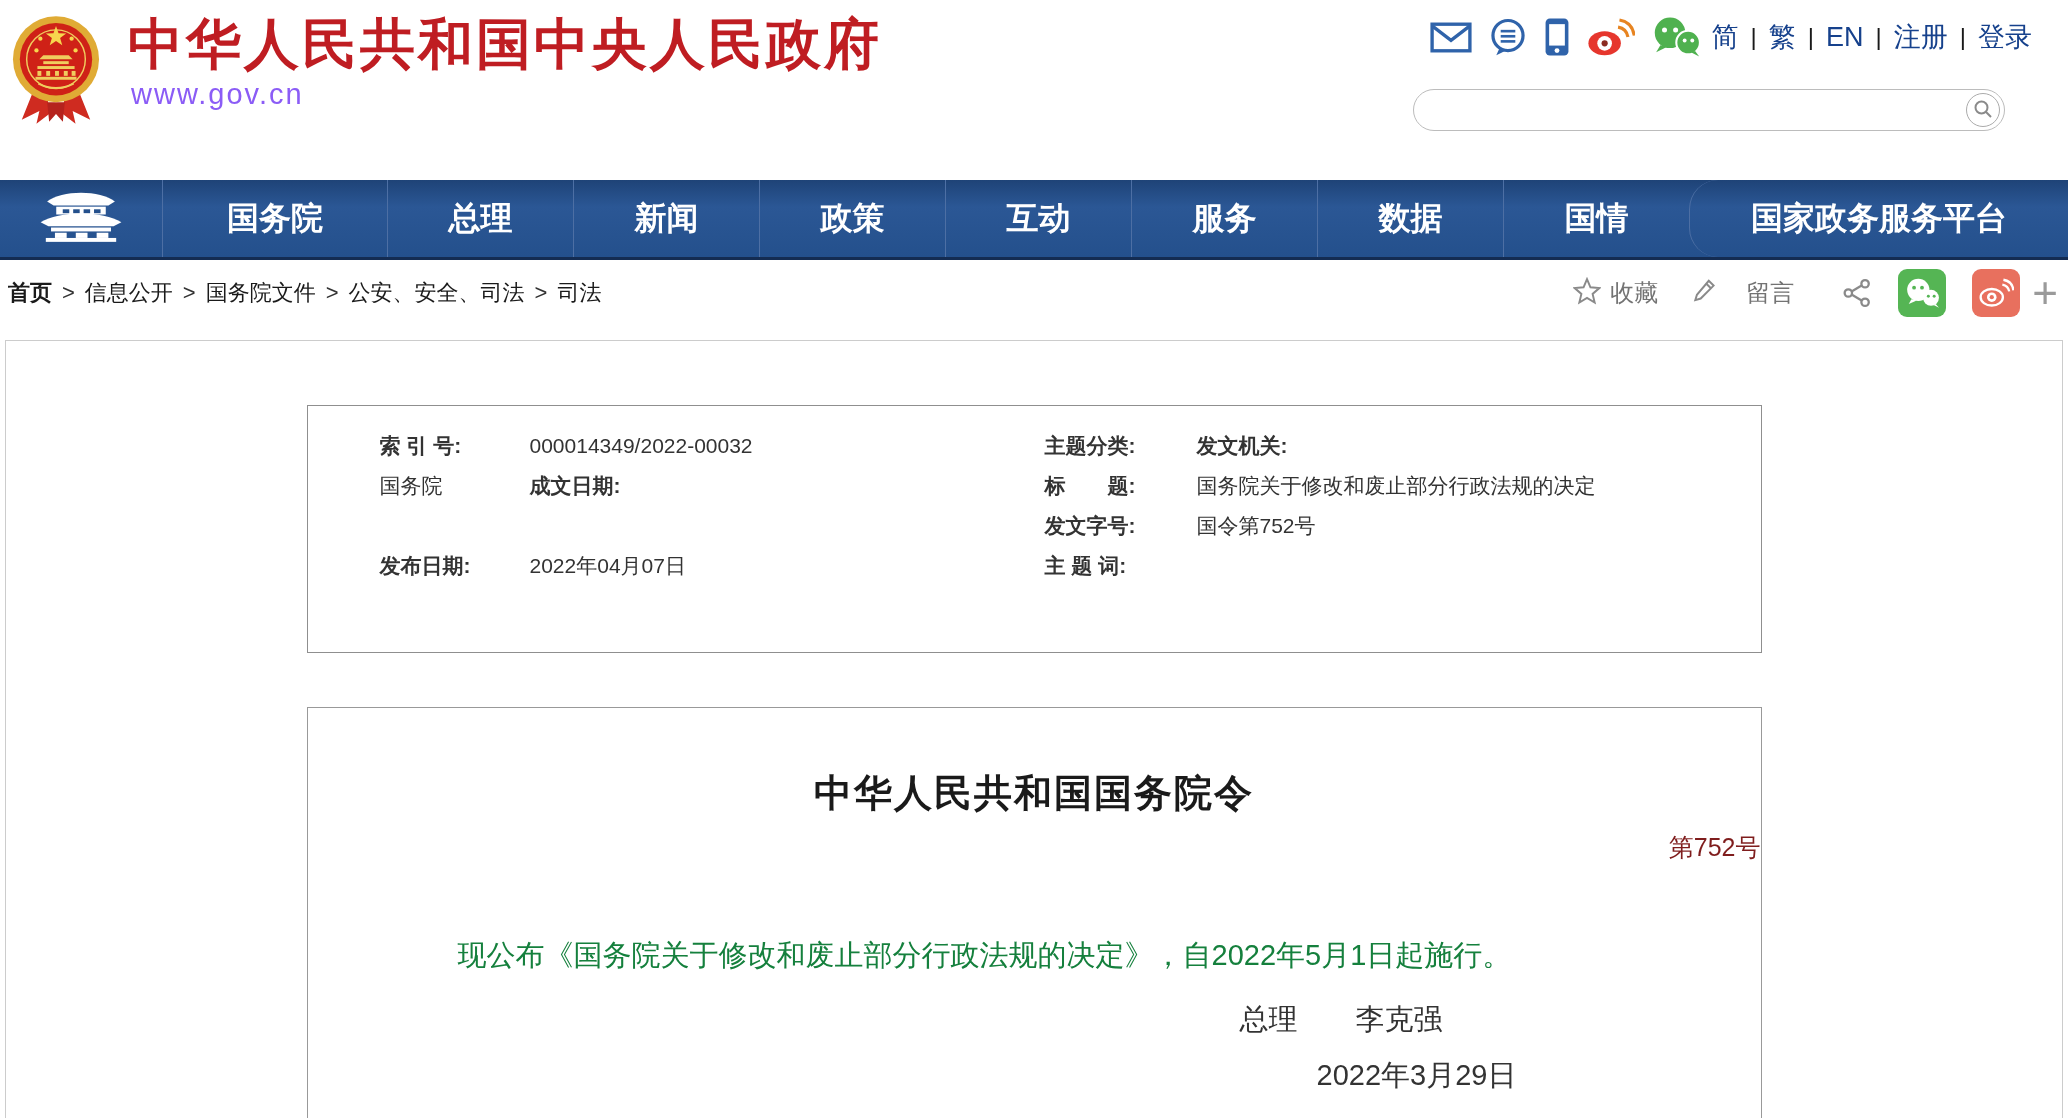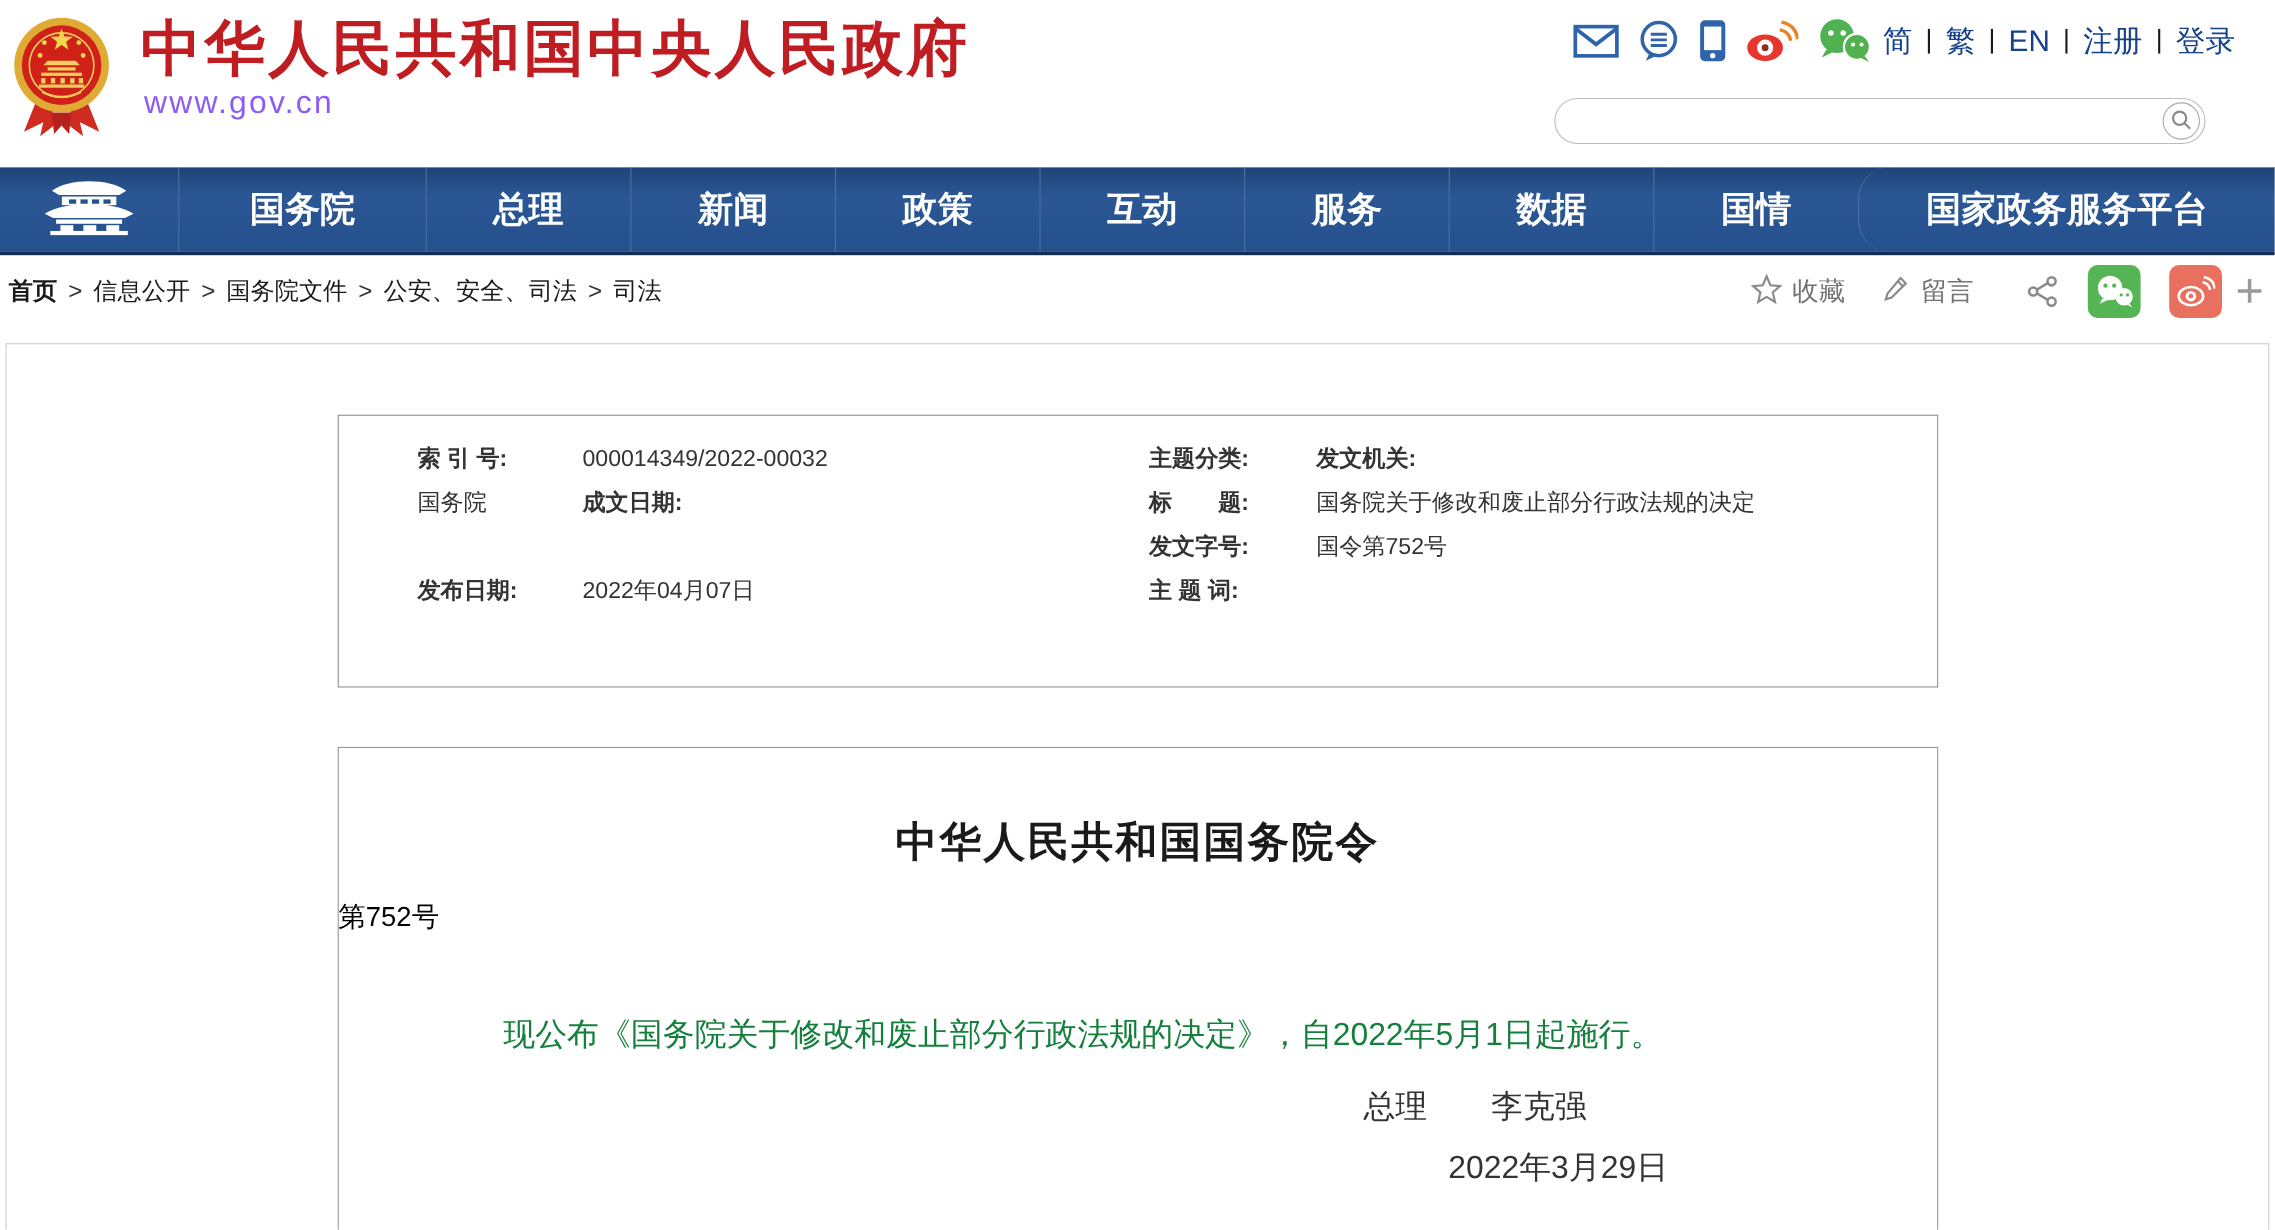--- a/index.html
+++ b/index.html
@@ -3,21 +3,21 @@
 <meta charset="utf-8">
 <style>
   html,body{margin:0;padding:0;}
   body{
     width:2068px;height:1118px;overflow:hidden;background:#fff;
     font-family:"Liberation Sans","DejaVu Sans",sans-serif;color:#222;
   }
   .page{position:relative;width:2068px;height:1118px;overflow:hidden;}
 
   
-  .header{position:relative;height:152px;background:#fff;}
+  .header{position:relative;height:180px;background:#fff;}
   .emblem{position:absolute;left:12px;top:10px;width:88px;height:118px;cursor:pointer;}
   .site-title{position:absolute;left:128px;top:8px;font-size:55px;font-weight:bold;
     color:#bf1d22;letter-spacing:3px;white-space:nowrap;cursor:pointer;}
   .site-url{position:absolute;left:131px;top:78px;font-size:29px;color:#8b5cf6;letter-spacing:2px;}
   .header-right{position:absolute;top:14px;right:36px;}
   .icon-row{display:flex;align-items:center;justify-content:flex-end;height:46px;}
   .icon-row .hicon{margin-left:17px;display:flex;align-items:center;cursor:pointer;}
   .lang{display:flex;align-items:center;font-size:27px;color:#16418c;margin-left:10px;}
   .lang .pipe{color:#1a1a1a;margin:0 12px;font-size:24px;}
   .lang .lg{cursor:pointer;white-space:nowrap;}
@@ -42,42 +42,42 @@
   
   .crumb-row{height:66px;display:flex;align-items:center;justify-content:space-between;
     padding:0 10px 0 8px;}
   .crumbs{font-size:22px;color:#1a1a1a;display:flex;align-items:center;white-space:nowrap;}
   .crumbs .sep{margin:0 10px;color:#333;}
   .crumbs .crumb{cursor:pointer;}
   .crumbs .crumb-home{font-weight:bold;}
   .tools{display:flex;align-items:center;}
   .tool{display:flex;align-items:center;cursor:pointer;}
   .tool-label{font-size:24px;color:#737373;margin-left:9px;}
-  .tool+.tool{margin-left:34px;}
+  .tool+.tool{margin-left:34px;gap:19px;}
   .share-group{display:flex;align-items:center;margin-left:48px;}
   .tile{width:48px;height:48px;border-radius:9px;display:flex;align-items:center;justify-content:center;
     cursor:pointer;}
   .tile.wx{background:#55b554;margin-left:26px;}
   .tile.wb{background:#e8705e;margin-left:26px;}
   .plus{font-size:44px;color:#9a9a9a;font-weight:200;margin-left:12px;line-height:1;cursor:pointer;}
 
   
   .container{margin:14px 5px 0;border:1px solid #ccc;height:900px;background:#fff;box-sizing:border-box;}
 
   .meta-box{width:1455px;margin:64px auto 0;border:1px solid #8f8f8f;box-sizing:border-box;
     padding:20px 0 26px 72px;background:#fff;}
   .meta-grid{display:grid;grid-template-columns:150px 515px 152px 1fr;}
   .meta-grid div{height:40px;line-height:40px;font-size:21px;color:#333;white-space:nowrap;}
   .m-label{font-weight:bold;}
 
   .doc-box{width:1455px;margin:54px auto 0;border:1px solid #999;box-sizing:border-box;height:530px;
     background:#fff;}
   .doc-title{margin-top:60px;text-align:center;font-size:38px;font-weight:bold;color:#1a1a1a;
     letter-spacing:2px;}
-  .doc-number{margin-top:26px;text-align:left;font-size:25px;color:#000000;}
+  .doc-number{margin-top:12px;text-align:right;font-size:25px;color:#7f1d1d;}
   .doc-body{margin:70px 92px 0;font-size:29px;color:#15803d;line-height:1.5;text-indent:2em;}
   .doc-sign{margin-top:22px;text-align:right;padding-right:318px;font-size:29px;color:#333;}
   .sign-gap{display:inline-block;width:58px;}
   .doc-date{margin-top:16px;text-align:right;padding-right:244px;font-size:29px;color:#333;}
 </style>
 </head>
 <body>
 
 <div class="page">
 

